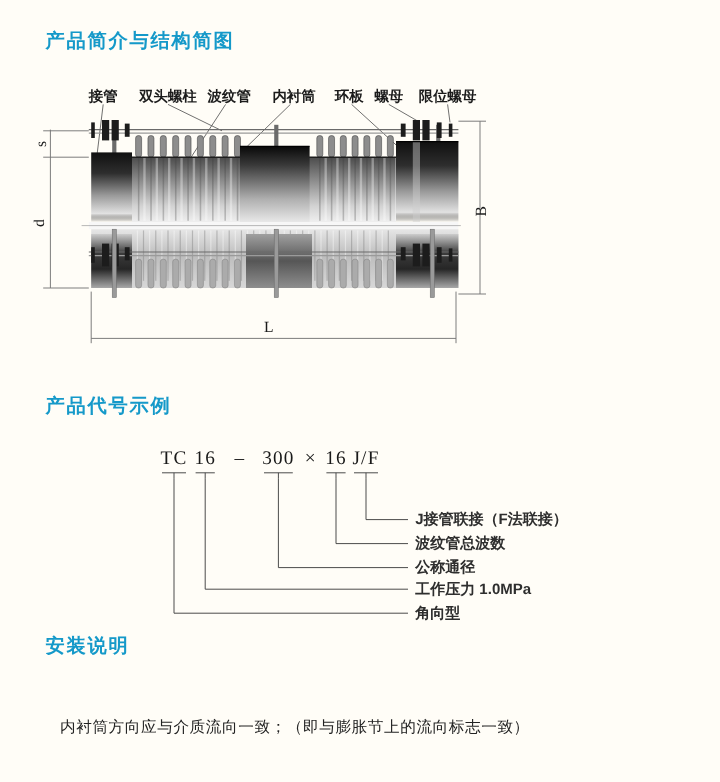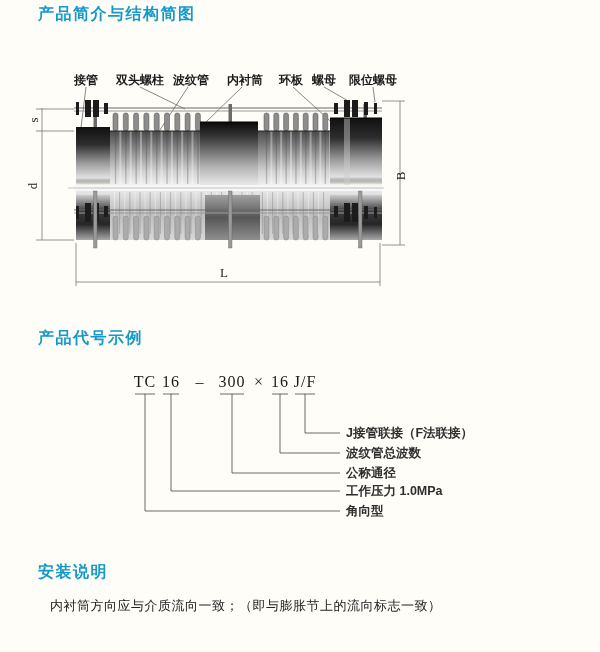--- a/index.html
+++ b/index.html
@@ -5,23 +5,23 @@
   html,body{margin:0;padding:0}
   body{
     width:600px;height:652px;position:relative;overflow:hidden;
     background:#fffdf7;
     font-family:"Liberation Sans", sans-serif;
   }
   .heading{
     position:absolute;left:38px;margin:0;
     font-size:16px;font-weight:bold;color:#1599c9;letter-spacing:1.5px;
   }
-  #h-intro{top:4px}
+  #h-intro{top:24px}
   #h-code{top:328px}
-  #h-install{top:562px}
+  #h-install{top:528px}
   #diagram{position:absolute;left:28px;top:64px}
   #codefig{position:absolute;left:118px;top:372px}
   #install{position:absolute;left:50px;top:594px;font-size:13px;color:#222;
     font-weight:400;line-height:24px;letter-spacing:.5px}
   .partLbl{font-family:"Liberation Sans",sans-serif;font-size:12px;font-weight:700;fill:#1b1b1b}
   .dimLbl{font-family:"Liberation Serif",serif;font-size:13px;fill:#1b1b1b}
   .codeTxt{font-family:"Liberation Serif",serif;font-size:16px;fill:#191919;letter-spacing:1px}
   .calloutTxt{font-family:"Liberation Sans",sans-serif;font-size:12.5px;font-weight:600;fill:#2e2e2e}
   .thinln{stroke:#555;stroke-width:.7;fill:none}
   .dimln{stroke:#777;stroke-width:.8;fill:none}

